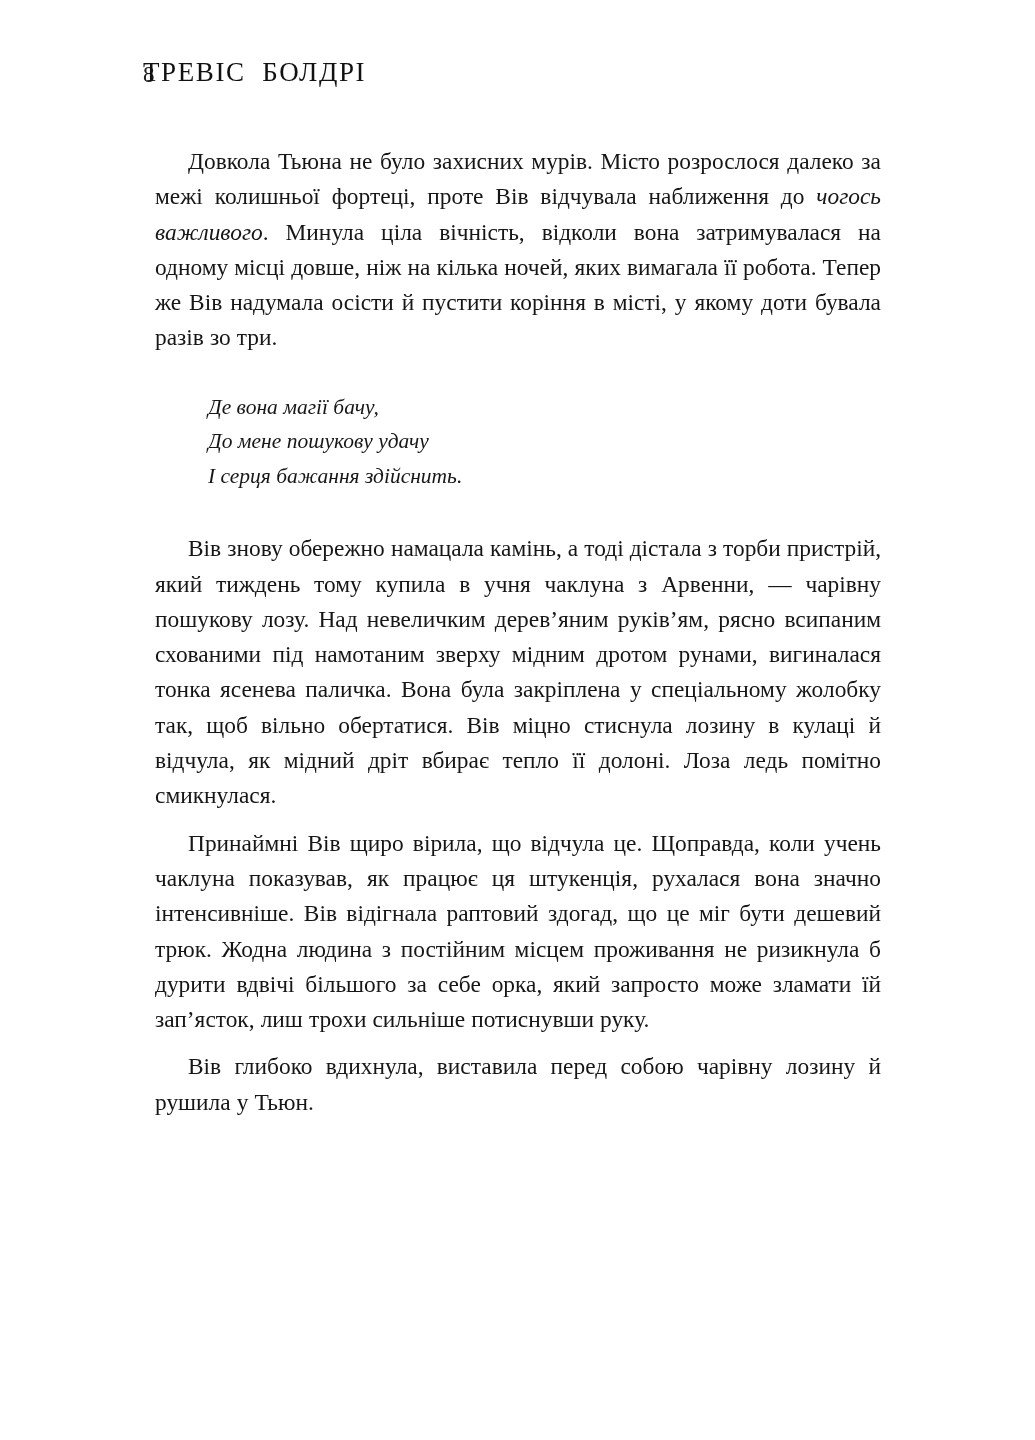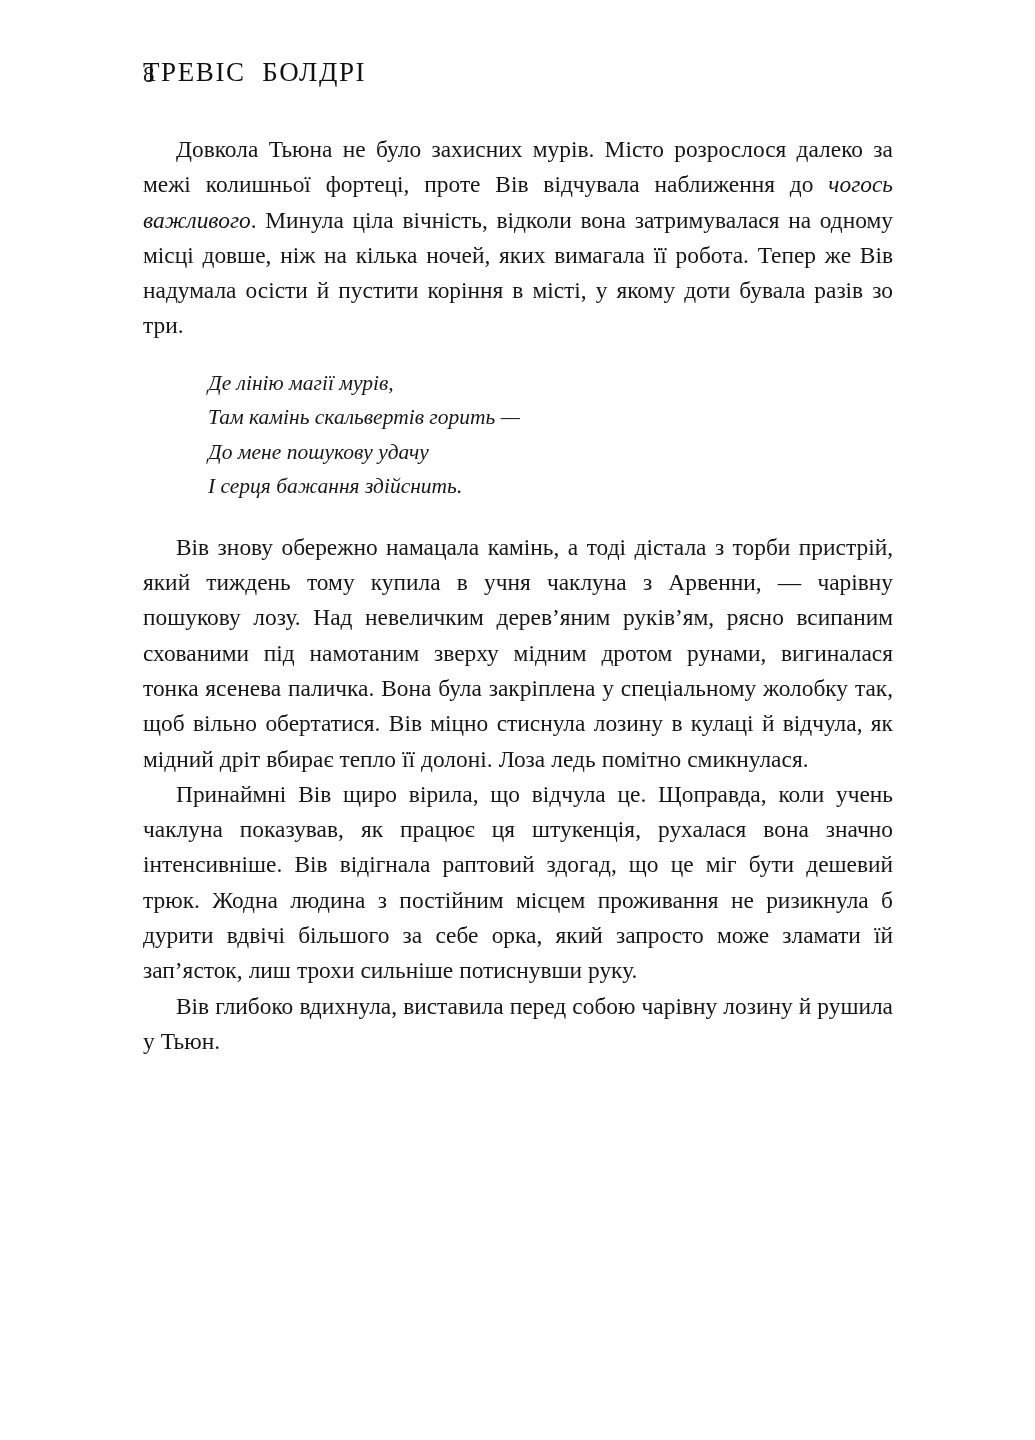--- a/index.html
+++ b/index.html
@@ -57,21 +57,21 @@
 
   
   .text-block {
     position: absolute;
     top: 132px;
     left: 143px;
     width: 750px;
   }
 
   p.para {
-    margin: 0;
+    margin: 12px;
     font-size: 23.4px;
     line-height: 35.3px;
     text-align: justify;
     text-justify: inter-word;
     text-indent: 33px;
     hyphens: manual;
     word-spacing: 0.2px;
     color: #161616;
   }
 
@@ -107,22 +107,21 @@
     <span class="folio">8</span>
     <span class="book-title">ТРЕВІС  БОЛДРІ</span>
   </div>
 
   <div class="text-block">
 
     <p class="para"><span>Довкола Тьюна не було захисних мурів. Місто розрослося далеко за межі колишньої фортеці, проте Вів відчувала наближення до </span><em class="emph">чогось важливого</em><span>. Минула ціла вічність, відколи вона затримувалася на одному місці довше, ніж на кілька ночей, яких вимагала її робота. Тепер же Вів надумала осісти й пустити коріння в місті, у якому доти бувала разів зо три.</span></p>
 
 
     <div class="verse">
-      <span class="verse-line">Де лінію магії мурів,</span>
-      <span class="verse-line">Там камінь скальвертів горить —</span>
+      <span class="verse-line">Де вона магії бачу,</span>
       <span class="verse-line">До мене пошукову удачу</span>
       <span class="verse-line">І серця бажання здійснить.</span>
     </div>
 
     <p class="para">Вів знову обережно намацала камінь, а тоді дістала з торби пристрій, який тиждень тому купила в учня чаклуна з Арвенни, — чарівну пошукову лозу. Над невеличким дерев’яним руків’ям, рясно всипаним схованими під намотаним зверху мідним дротом рунами, вигиналася тонка ясенева паличка. Вона була закріплена у спеціальному жолобку так, щоб вільно обертатися. Вів міцно стиснула лозину в кулаці й відчула, як мідний дріт вбирає тепло її долоні. Лоза ледь помітно смикнулася.</p>
 
     <p class="para">Принаймні Вів щиро вірила, що відчула це. Щоправда, коли учень чаклуна показував, як працює ця штукенція, рухалася вона значно інтенсивніше. Вів відігнала раптовий здогад, що це міг бути дешевий трюк. Жодна людина з постійним місцем проживання не ризикнула б дурити вдвічі більшого за себе орка, який запросто може зламати їй зап’ясток, лиш трохи сильніше потиснувши руку.</p>
 
     <p class="para">Вів глибоко вдихнула, виставила перед собою чарівну лозину й рушила у Тьюн.</p>
 

